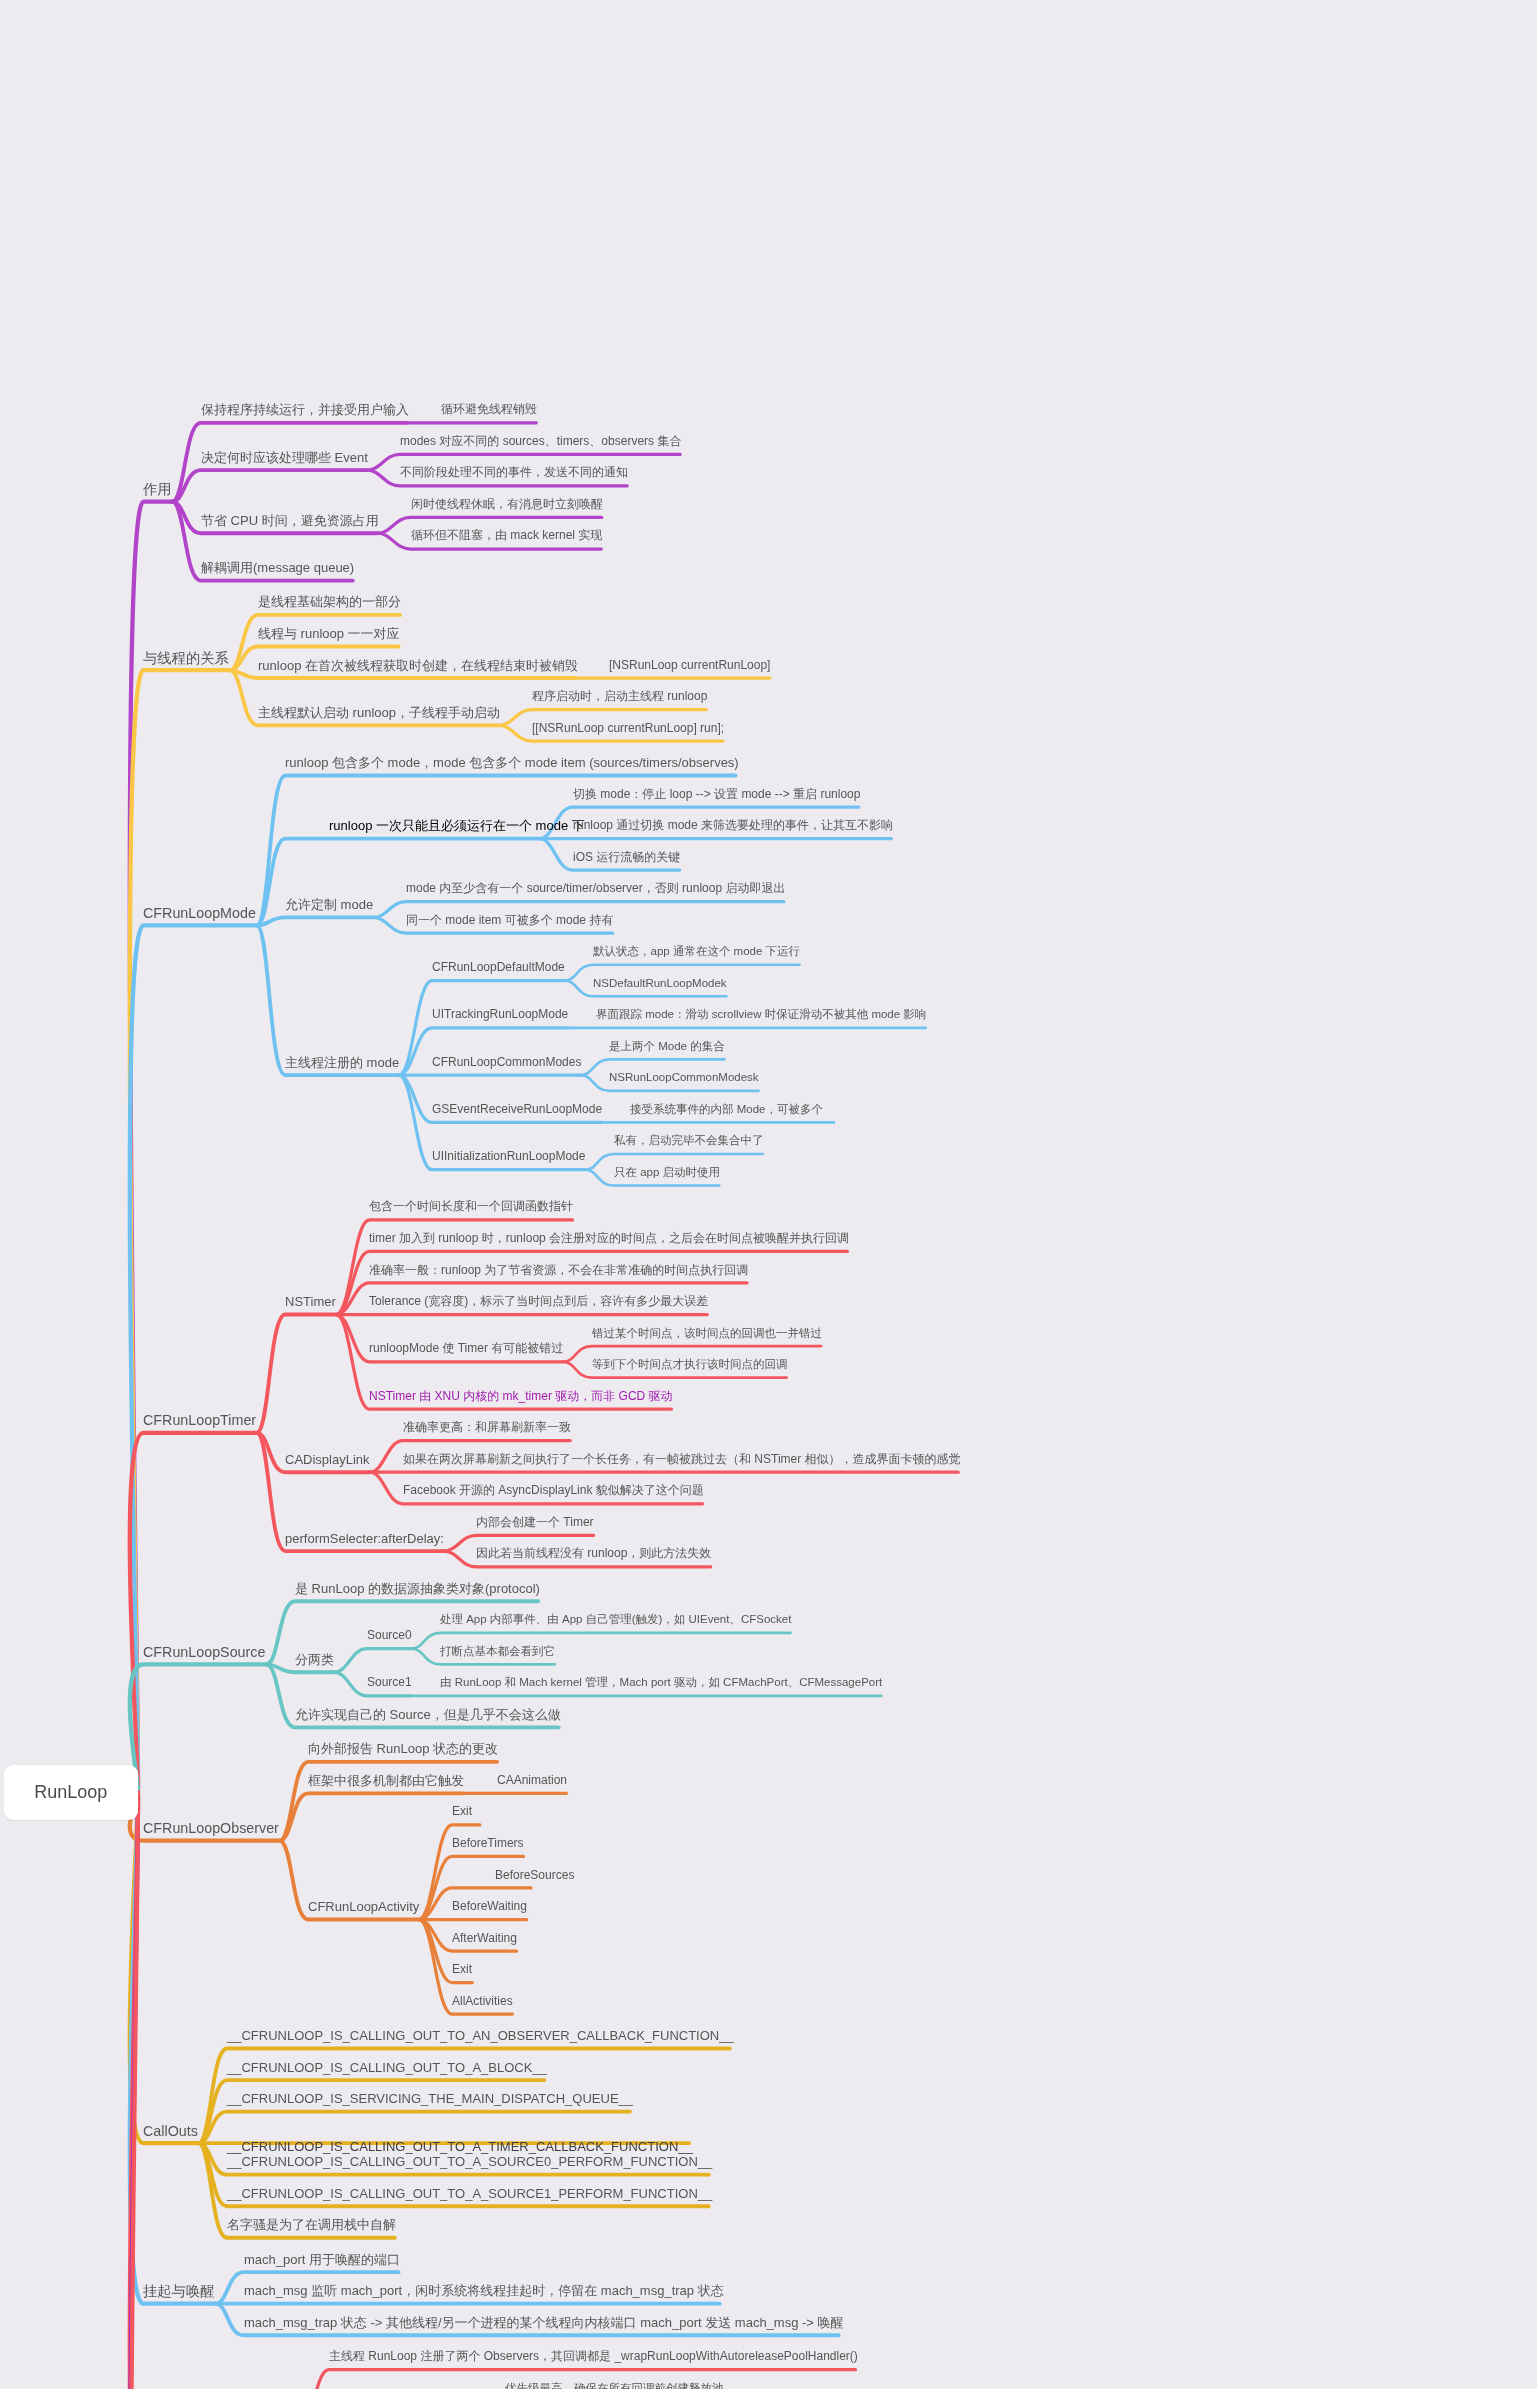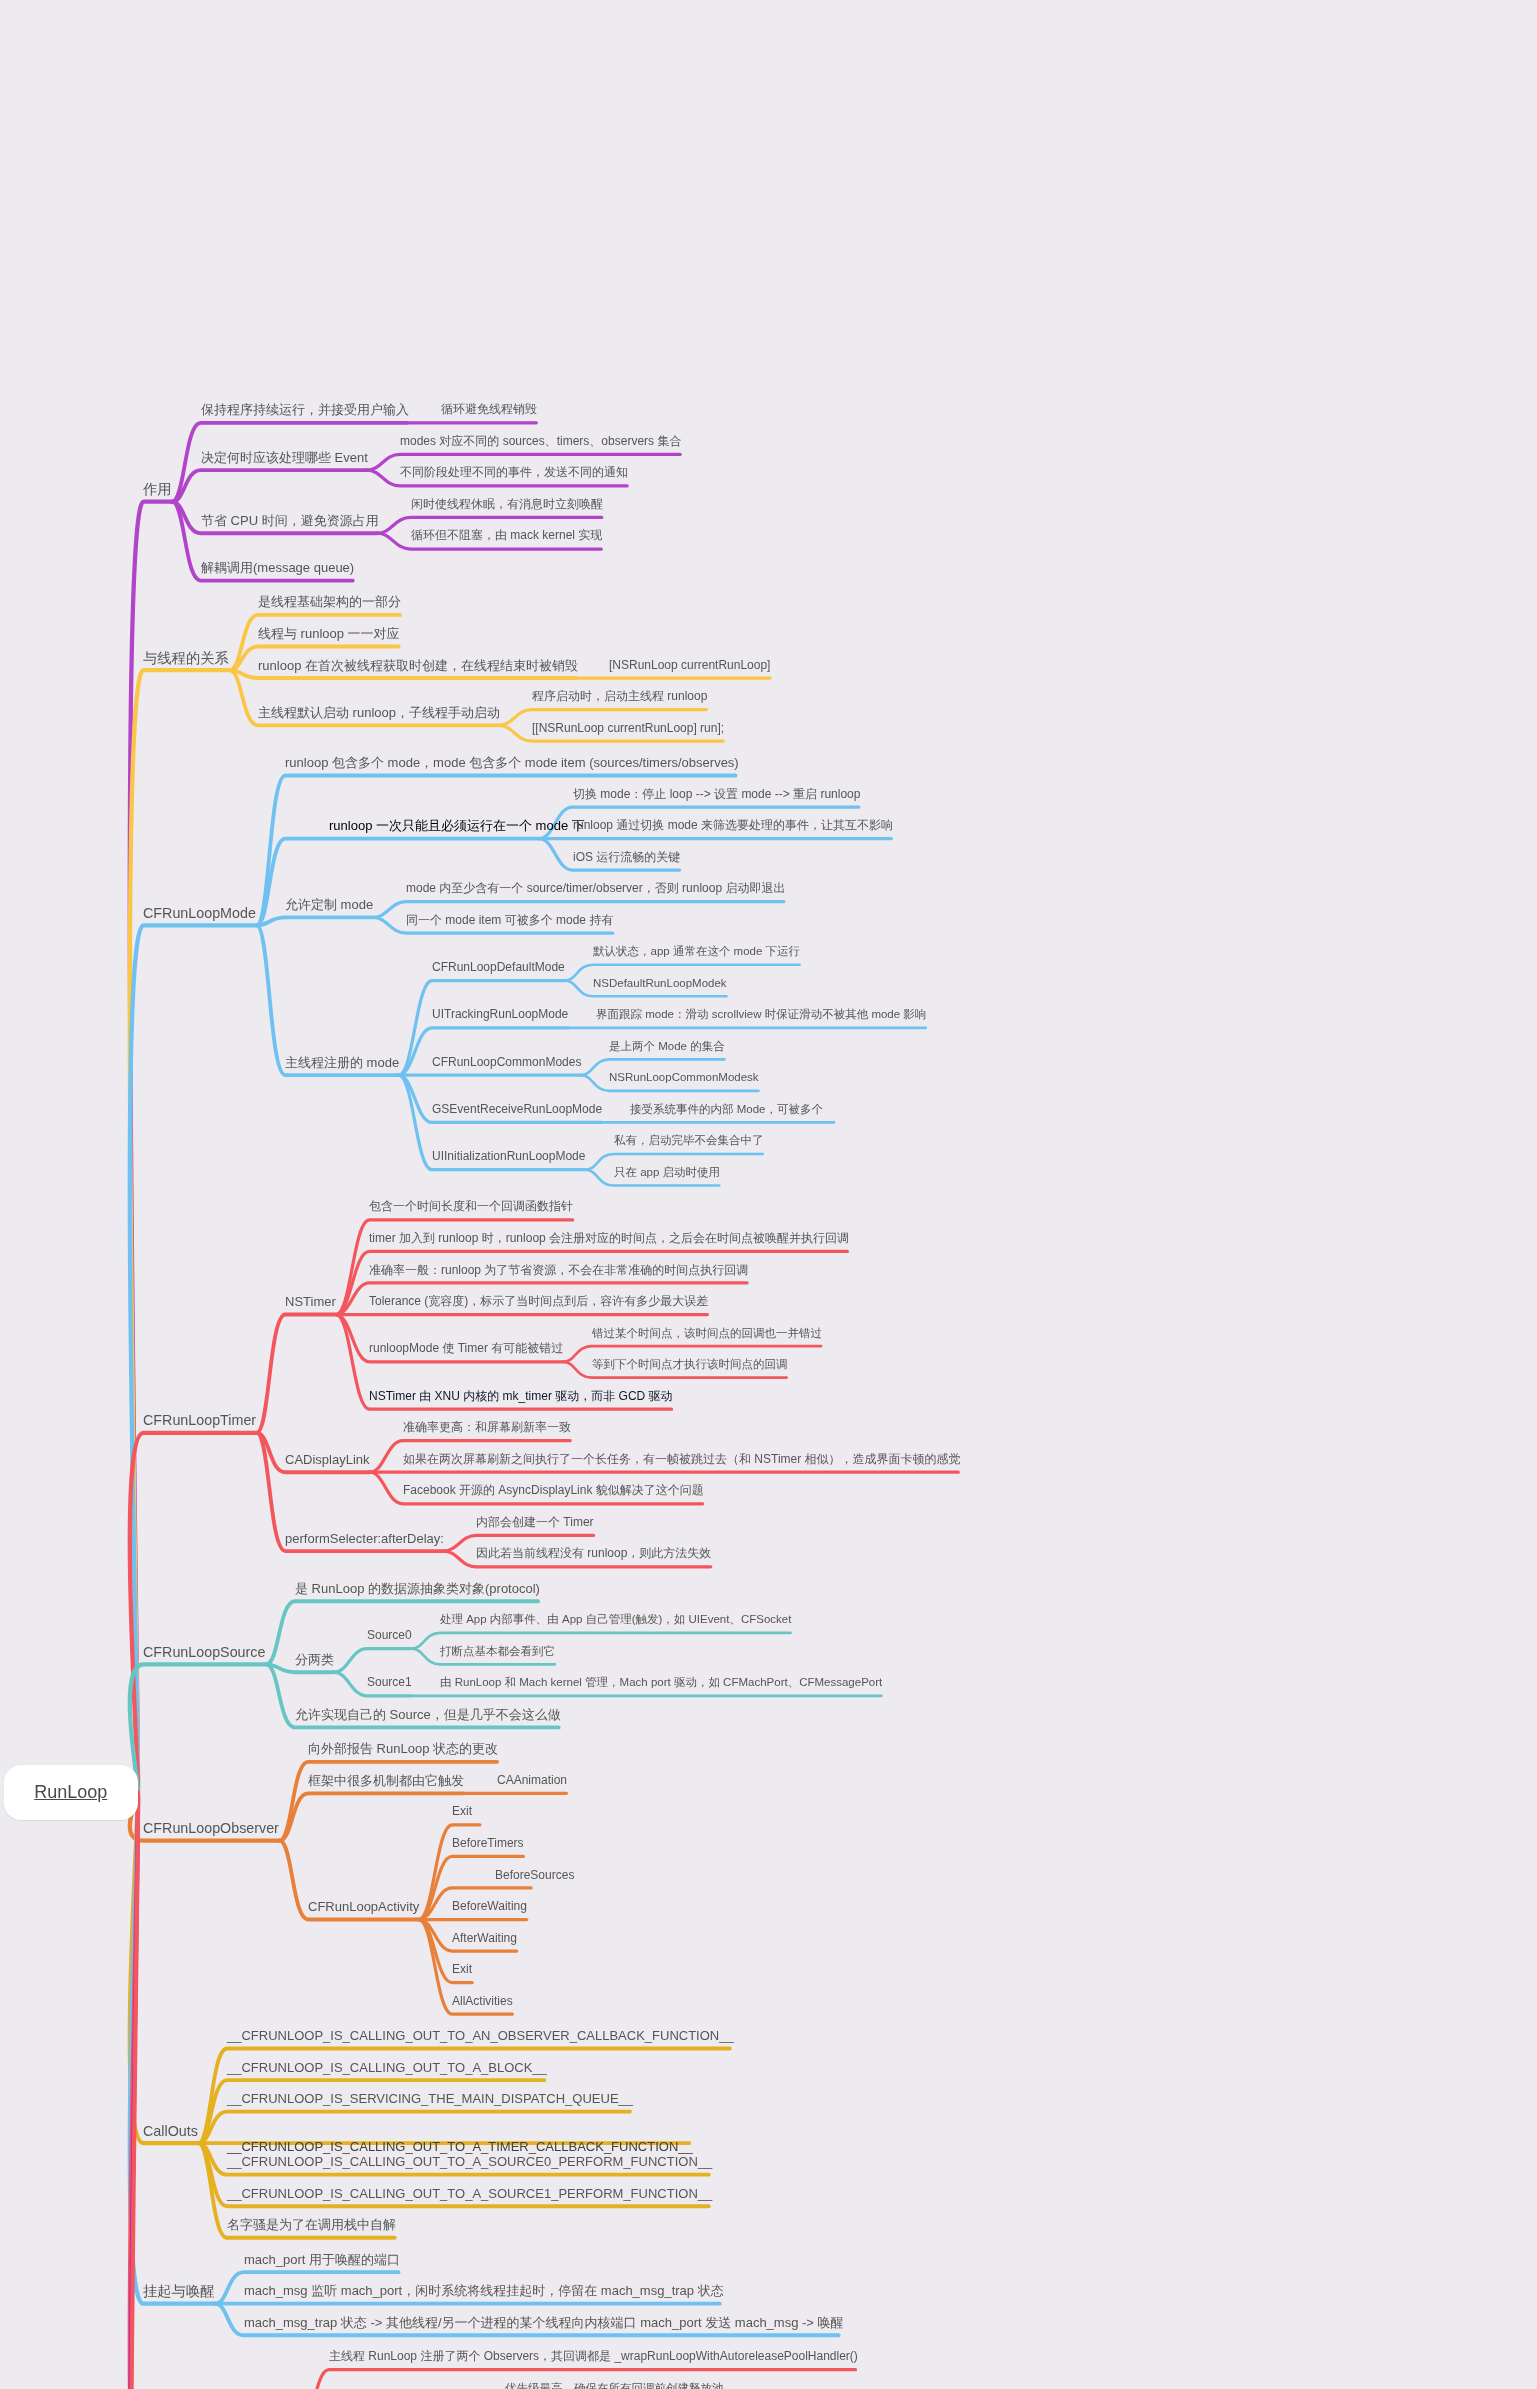--- a/index.html
+++ b/index.html
@@ -5,23 +5,23 @@
   html,body{margin:0;padding:0;background:#edebf0;}
   body{font-family:"Liberation Sans","DejaVu Sans",sans-serif;}
   #stage{position:relative;width:1538px;height:3583px;background:#edebf0;overflow:hidden;}
   #wires{position:absolute;left:0;top:0;width:1538px;height:3583px;pointer-events:none;}
   .node{position:absolute;white-space:pre;color:#555555;line-height:1.25;}
   .lvl1{font-size:14.3px;}
   .lvl2{font-size:13px;}
   .lvl3{font-size:12px;}
   .lvl4{font-size:11.5px;}
   #root{
-    position:absolute;background:#ffffff;border-radius:17px;
+    position:absolute;background:#ffffff;border-radius:9px;
     color:#4a4a4a;font-size:18px;display:flex;align-items:center;
-    justify-content:center;box-shadow:0 0.5px 1.4px rgba(0,0,0,.08);text-decoration:underline;
+    justify-content:center;box-shadow:0 0.5px 1.4px rgba(0,0,0,.08);
   }
 </style>
 </head>
 <body>
 
 <div id="stage" style="height: 3583px;">
   <svg id="wires" viewBox="0 0 3218 7498">
       <path d="M288 3750.5 C294 3750.5,240 1049.875,300 1049.875 H360" fill="none" stroke="#b244c9" stroke-width="9" stroke-linecap="round"></path>
       <path d="M360 1049.875 C387 1049.875,386 884.875,420 884.875 H852" fill="none" stroke="#b244c9" stroke-width="8" stroke-linecap="round"></path>
       <path d="M852 884.875 C883.5 884.875,888 884.875,922 884.875 H1122" fill="none" stroke="#b244c9" stroke-width="6.8" stroke-linecap="round"></path>
@@ -197,21 +197,21 @@
     <div class="node lvl4" style="left: 614px; top: 1165px; color: rgb(85, 85, 85);">只在 app 启动时使用</div>
     <div class="node lvl1" style="left: 143px; top: 1412px; color: rgb(85, 85, 85);">CFRunLoopTimer</div>
     <div class="node lvl2" style="left: 285px; top: 1294px; color: rgb(85, 85, 85);">NSTimer</div>
     <div class="node lvl3" style="left: 369px; top: 1199px; color: rgb(85, 85, 85);">包含一个时间长度和一个回调函数指针</div>
     <div class="node lvl3" style="left: 369px; top: 1231px; color: rgb(85, 85, 85);">timer 加入到 runloop 时，runloop 会注册对应的时间点，之后会在时间点被唤醒并执行回调</div>
     <div class="node lvl3" style="left: 369px; top: 1263px; color: rgb(85, 85, 85);">准确率一般：runloop 为了节省资源，不会在非常准确的时间点执行回调</div>
     <div class="node lvl3" style="left: 369px; top: 1294px; color: rgb(85, 85, 85);">Tolerance (宽容度)，标示了当时间点到后，容许有多少最大误差</div>
     <div class="node lvl3" style="left: 369px; top: 1341px; color: rgb(85, 85, 85);">runloopMode 使 Timer 有可能被错过</div>
     <div class="node lvl4" style="left: 592px; top: 1326px; color: rgb(85, 85, 85);">错过某个时间点，该时间点的回调也一并错过</div>
     <div class="node lvl4" style="left: 592px; top: 1357px; color: rgb(85, 85, 85);">等到下个时间点才执行该时间点的回调</div>
-    <div class="node lvl3" style="left: 369px; top: 1389px; color: #0f172a; text-align: center;">NSTimer 由 XNU 内核的 mk_timer 驱动，而非 GCD 驱动</div>
+    <div class="node lvl3" style="left: 369px; top: 1389px; color: #a21caf; text-align: center;">NSTimer 由 XNU 内核的 mk_timer 驱动，而非 GCD 驱动</div>
     <div class="node lvl2" style="left: 285px; top: 1452px; color: rgb(85, 85, 85);">CADisplayLink</div>
     <div class="node lvl3" style="left: 403px; top: 1420px; color: rgb(85, 85, 85);">准确率更高：和屏幕刷新率一致</div>
     <div class="node lvl3" style="left: 403px; top: 1452px; color: rgb(85, 85, 85);">如果在两次屏幕刷新之间执行了一个长任务，有一帧被跳过去（和 NSTimer 相似），造成界面卡顿的感觉</div>
     <div class="node lvl3" style="left: 403px; top: 1483px; color: rgb(85, 85, 85);">Facebook 开源的 AsyncDisplayLink 貌似解决了这个问题</div>
     <div class="node lvl2" style="left: 285px; top: 1531px; color: rgb(85, 85, 85);">performSelecter:afterDelay:</div>
     <div class="node lvl3" style="left: 476px; top: 1515px; color: rgb(85, 85, 85);">内部会创建一个 Timer</div>
     <div class="node lvl3" style="left: 476px; top: 1546px; color: rgb(85, 85, 85);">因此若当前线程没有 runloop，则此方法失效</div>
     <div class="node lvl1" style="left: 143px; top: 1644px; color: rgb(85, 85, 85);">CFRunLoopSource</div>
     <div class="node lvl2" style="left: 295px; top: 1581px; color: rgb(85, 85, 85);">是 RunLoop 的数据源抽象类对象(protocol)</div>
     <div class="node lvl2" style="left: 295px; top: 1652px; color: rgb(85, 85, 85);">分两类</div>

